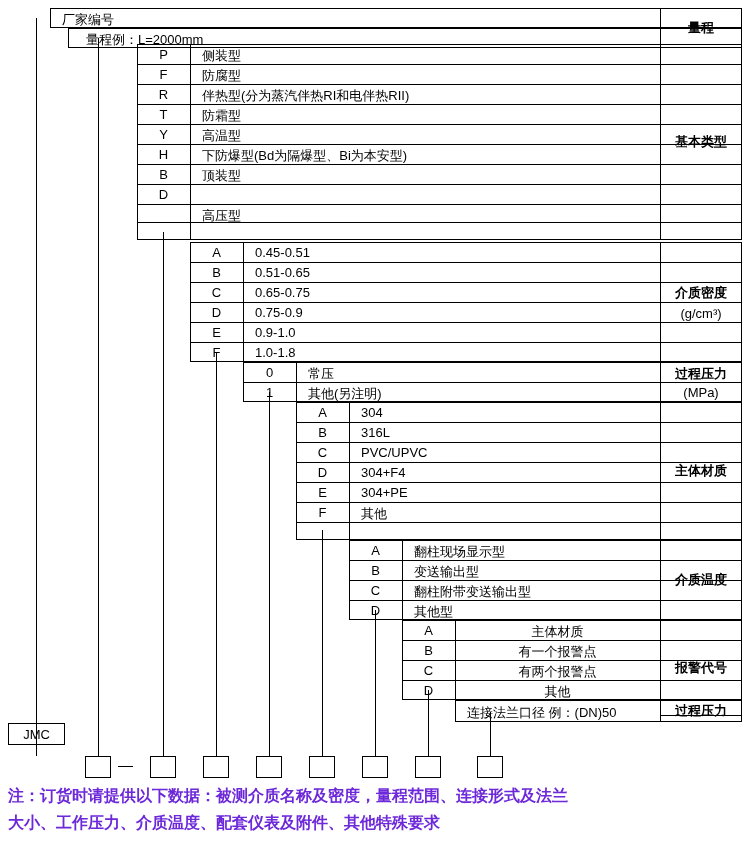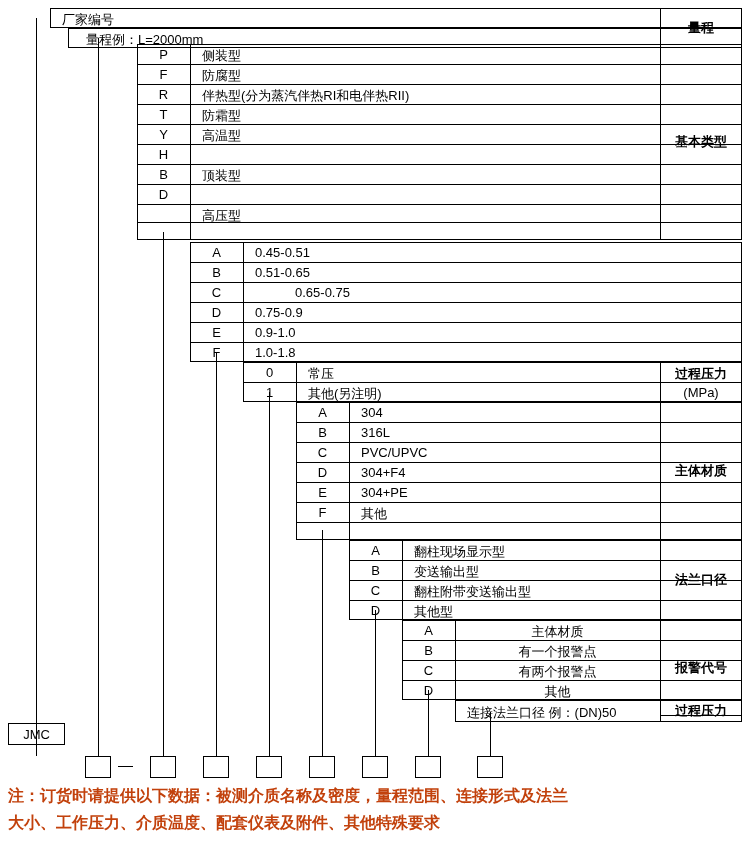--- a/index.html
+++ b/index.html
@@ -26,21 +26,21 @@
        justify-content:center;text-align:center;flex-direction:column;}
 
   .leader{position:absolute;background:#000;width:1px;}
 
   .botbox{position:absolute;box-sizing:border-box;border:1px solid #000;
           height:22px;display:flex;align-items:center;justify-content:center;
           font-size:13px;}
   .dash{position:absolute;font-size:15px;}
 
   .note{position:absolute;left:8px;top:782px;width:736px;
-        color:#c2410c;font-weight:bold;font-size:16px;line-height:27px;}
+        color:#6d28d9;font-weight:bold;font-size:16px;line-height:27px;}
 </style>
 </head>
 <body>
 
 <div class="sheet">
 
   <div class="bx" style="left:50px;top:8px;width:692px;height:20px;"></div>
   <div class="txt label" style="left:56px;top:11px;">厂家编号</div>
 
   <div class="bx" style="left:68px;top:28px;width:674px;height:20px;"></div>
@@ -68,20 +68,21 @@
 
   <div class="txt code" style="left:137px;top:107px;width:53px;">T</div>
   <div class="txt label" style="left:196px;top:107px;">防霜型</div>
   <div class="rowline" style="left:137px;top:124px;width:605px;"></div>
 
   <div class="txt code" style="left:137px;top:127px;width:53px;">Y</div>
   <div class="txt label" style="left:196px;top:127px;">高温型</div>
   <div class="rowline" style="left:137px;top:144px;width:605px;"></div>
 
   <div class="txt code" style="left:137px;top:147px;width:53px;">H</div>
+  <div class="txt label" style="left:196px;top:147px;">下防爆型(Bd为隔爆型、Bi为本安型)</div>
   <div class="rowline" style="left:137px;top:164px;width:605px;"></div>
 
   <div class="txt code" style="left:137px;top:167px;width:53px;">B</div>
   <div class="txt label" style="left:196px;top:167px;">顶装型</div>
   <div class="rowline" style="left:137px;top:184px;width:605px;"></div>
 
   <div class="txt code" style="left:137px;top:187px;width:53px;">D</div>
   <div class="txt label" style="left:196px;top:187px;margin-top:20px;">高压型</div>
   <div class="rowline" style="left:137px;top:204px;width:605px;"></div>
 
@@ -96,34 +97,38 @@
 
   <div class="txt code" style="left:190px;top:245px;width:53px;">A</div>
   <div class="txt label" style="left:249px;top:245px;">0.45-0.51</div>
   <div class="rowline" style="left:190px;top:262px;width:552px;"></div>
 
   <div class="txt code" style="left:190px;top:265px;width:53px;">B</div>
   <div class="txt label" style="left:249px;top:265px;">0.51-0.65</div>
   <div class="rowline" style="left:190px;top:282px;width:552px;"></div>
 
   <div class="txt code" style="left:190px;top:285px;width:53px;">C</div>
-  <div class="txt label" style="left:249px;top:285px;margin-left:40px;">0.65-0.75</div>
+  <div class="txt label" style="left:249px;top:285px;">0.65-0.75</div>
   <div class="rowline" style="left:190px;top:302px;width:552px;"></div>
 
   <div class="txt code" style="left:190px;top:305px;width:53px;">D</div>
   <div class="txt label" style="left:249px;top:305px;">0.75-0.9</div>
   <div class="rowline" style="left:190px;top:322px;width:552px;"></div>
 
   <div class="txt code" style="left:190px;top:325px;width:53px;">E</div>
   <div class="txt label" style="left:249px;top:325px;">0.9-1.0</div>
   <div class="rowline" style="left:190px;top:342px;width:552px;"></div>
 
   <div class="txt code" style="left:190px;top:345px;width:53px;">F</div>
   <div class="txt label" style="left:249px;top:345px;">1.0-1.8</div>
 
+  <div class="cat" style="left:660px;top:242px;width:82px;height:120px;">
+    <span>介质密度</span>
+    <span style="font-weight:normal;margin-top:4px;">(g/cm³)</span>
+  </div>
 
   <div class="bx" style="left:243px;top:362px;width:499px;height:40px;"></div>
   <div class="colline" style="left:296px;top:362px;height:40px;"></div>
 
   <div class="txt code" style="left:243px;top:365px;width:53px;">0</div>
   <div class="txt label" style="left:302px;top:365px;">常压</div>
   <div class="rowline" style="left:243px;top:382px;width:499px;"></div>
 
   <div class="txt code" style="left:243px;top:385px;width:53px;">1</div>
   <div class="txt label" style="left:302px;top:385px;">其他(另注明)</div>
@@ -176,21 +181,21 @@
   <div class="rowline" style="left:349px;top:580px;width:393px;"></div>
 
   <div class="txt code" style="left:349px;top:583px;width:53px;">C</div>
   <div class="txt label" style="left:408px;top:583px;">翻柱附带变送输出型</div>
   <div class="rowline" style="left:349px;top:600px;width:393px;"></div>
 
   <div class="txt code" style="left:349px;top:603px;width:53px;">D</div>
   <div class="txt label" style="left:408px;top:603px;">其他型</div>
 
   <div class="cat" style="left:660px;top:540px;width:82px;height:80px;">
-    <span>法兰口径</span>
+    <span>介质温度</span>
   </div>
 
   <div class="bx" style="left:402px;top:620px;width:340px;height:80px;"></div>
   <div class="colline" style="left:455px;top:620px;height:80px;"></div>
 
   <div class="txt code" style="left:402px;top:623px;width:53px;">A</div>
   <div class="txt code" style="left:455px;top:623px;width:205px;">主体材质</div>
   <div class="rowline" style="left:402px;top:640px;width:340px;"></div>
 
   <div class="txt code" style="left:402px;top:643px;width:53px;">B</div>

